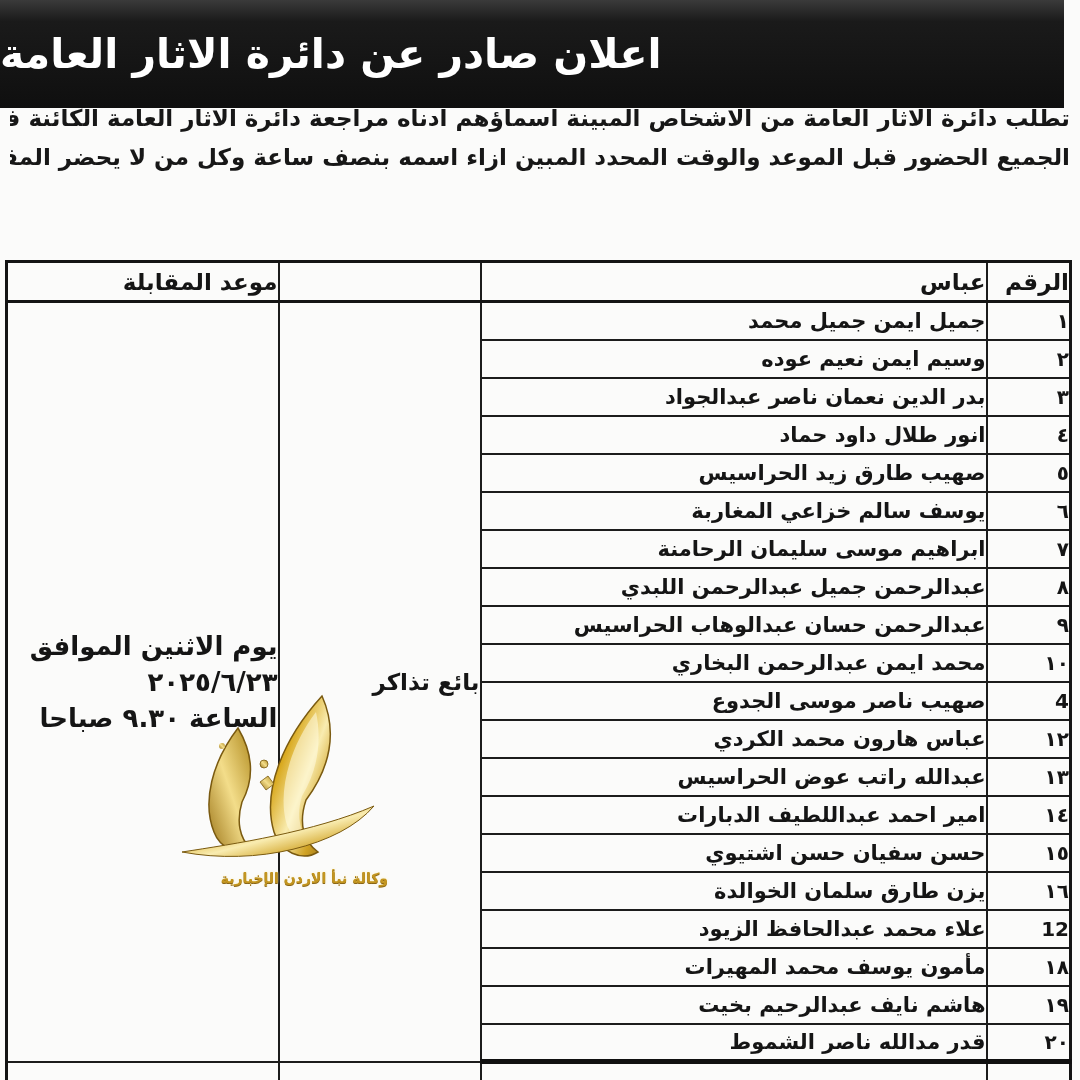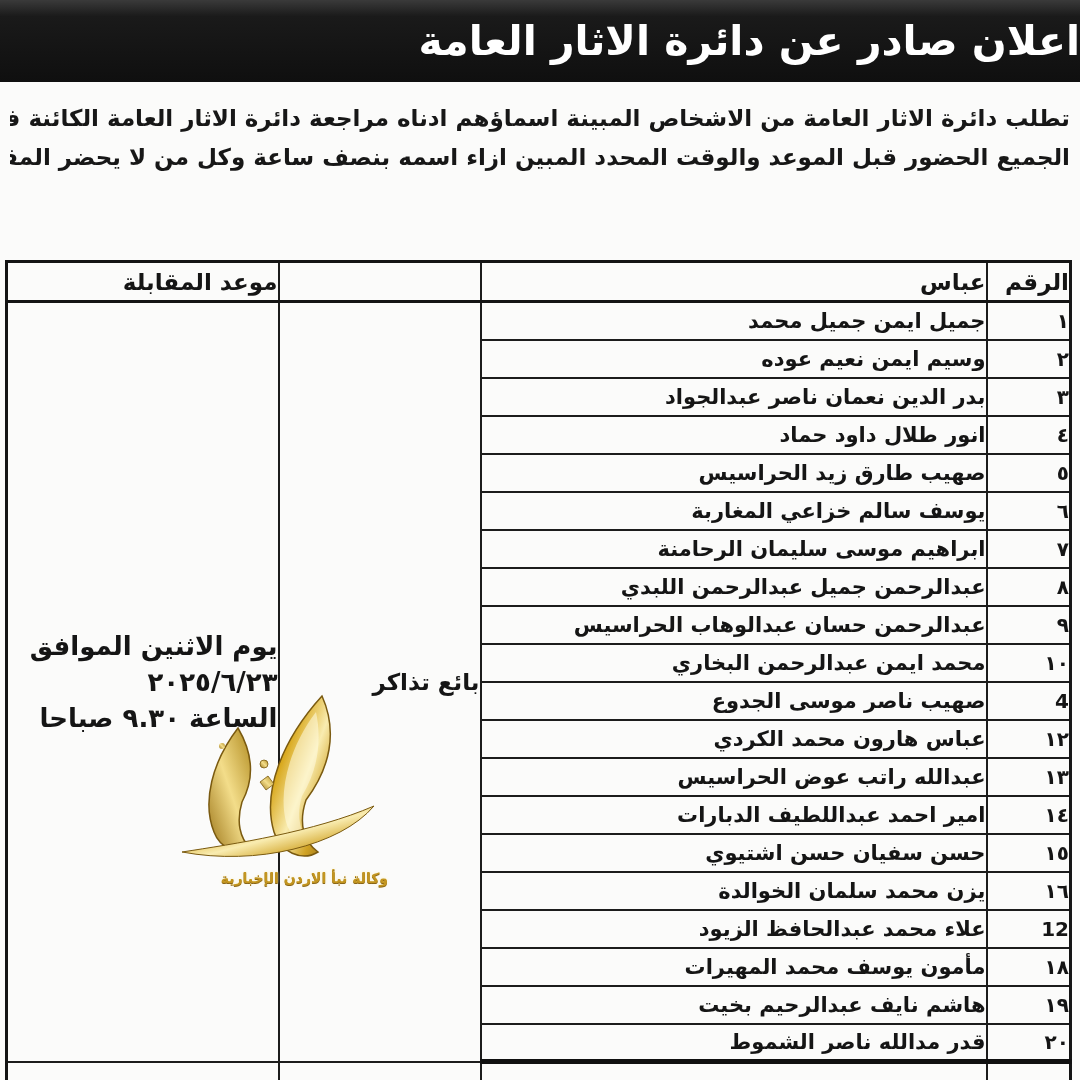--- a/index.html
+++ b/index.html
@@ -8,23 +8,23 @@
     position:relative;
     overflow:hidden;
     background:#fbfbfa;
     direction:rtl;
     color:#151515;
     font-family:"DejaVu Sans", sans-serif;
   }
 
   
   .banner {
-    position:absolute; top:0; left:0; right:0; height:82px;
+    position:absolute; top:0; left:0; right:16px; height:108px;
     background:linear-gradient(180deg,#3a3a3a 0%,#1a1a1a 20%,#0f0f0f 100%);
-    display:flex; align-items:center; justify-content:flex-start;
+    display:flex; align-items:center; justify-content:flex-end;
   }
   .banner-title {
     color:#ffffff; font-size:41px; font-weight:bold; letter-spacing:0.5px;
   }
 
   
   .intro {
     position:absolute; top:99px; right:10px; left:10px;
     font-weight:bold; font-size:23px; color:#171717;
   }
@@ -158,21 +158,21 @@
     <tr>
         <td class="num-cell">١٤</td>
         <td class="name-cell">امير احمد عبداللطيف الدبارات</td>
       </tr>
     <tr>
         <td class="num-cell">١٥</td>
         <td class="name-cell">حسن سفيان حسن اشتيوي</td>
       </tr>
     <tr>
         <td class="num-cell">١٦</td>
-        <td class="name-cell">يزن محمد سلمان الخوالدة</td>
+        <td class="name-cell">يزن طارق سلمان الخوالدة</td>
       </tr>
     <tr>
         <td class="num-cell">12</td>
         <td class="name-cell">علاء محمد عبدالحافظ الزيود</td>
       </tr>
     <tr>
         <td class="num-cell">١٨</td>
         <td class="name-cell">مأمون يوسف محمد المهيرات</td>
       </tr>
     <tr>

